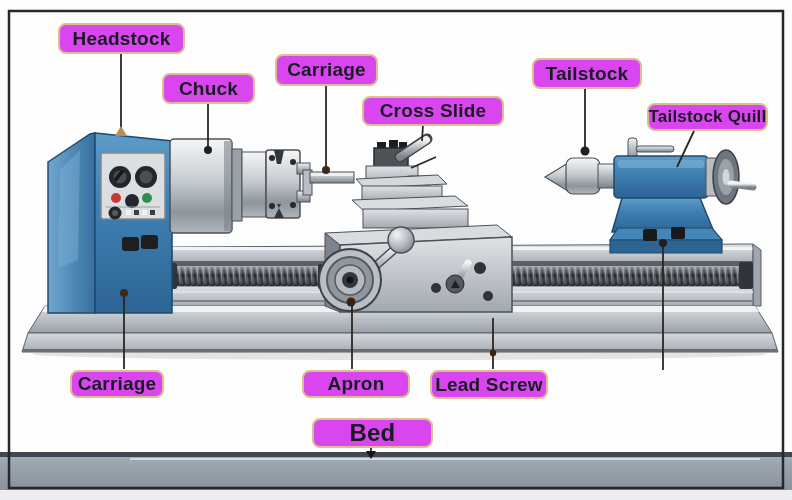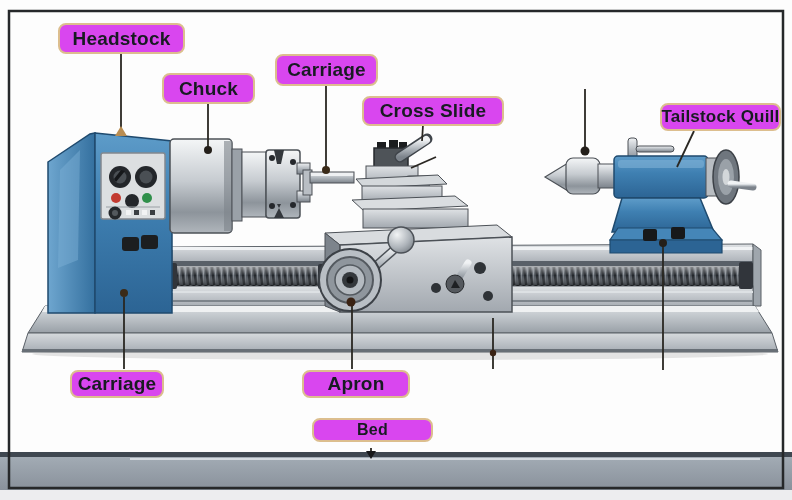--- a/index.html
+++ b/index.html
@@ -8,21 +8,21 @@
     background:#fdfdfd;font-family:"Liberation Sans",sans-serif;
   }
   .stage svg{position:absolute;left:0;top:0;}
   .lbl{
     position:absolute;box-sizing:border-box;
     display:flex;align-items:center;justify-content:center;
     background:#d946ef;border:2px solid #dcbe8e;border-radius:8px;
     color:#181b22;font-weight:700;font-size:19px;letter-spacing:.2px;
     white-space:nowrap;z-index:5;
   }
-  .lbl.sm{font-size:17px;margin-left:13px;}
+  .lbl.sm{font-size:17px;}
 </style>
 </head>
 <body>
 
 <div class="stage">
 
   <svg width="792" height="500" viewBox="0 0 792 500">
     <defs>
       <linearGradient id="gSilverV" x1="0" y1="0" x2="0" y2="1">
         <stop offset="0" stop-color="#f4f6f7"></stop>
@@ -258,18 +258,20 @@
       <polygon points="366,451 376,451 371,459" fill="#17181a" stroke="none"></polygon>
     </g>
 
     <rect x="9" y="11" width="774" height="477" fill="none" stroke="#26282a" stroke-width="2.5"></rect>
   </svg>
 
   <div class="lbl" style="left:58px;top:23px;width:127px;height:31px">Headstock</div>
   <div class="lbl" style="left:162px;top:73px;width:93px;height:31px">Chuck</div>
   <div class="lbl" style="left:275px;top:54px;width:103px;height:32px">Carriage</div>
   <div class="lbl" style="left:362px;top:96px;width:142px;height:30px">Cross Slide</div>
+  <div class="lbl" style="left:532px;top:58px;width:110px;height:31px">Tailstock</div>
   <div class="lbl sm" style="left:647px;top:103px;width:121px;height:28px">Tailstock Quill</div>
   <div class="lbl" style="left:70px;top:370px;width:94px;height:28px">Carriage</div>
   <div class="lbl" style="left:302px;top:370px;width:108px;height:28px">Apron</div>
-  <div class="lbl" style="left:312px;top:418px;width:121px;height:24px;font-size:16px">Bed</div>
+  <div class="lbl" style="left:430px;top:370px;width:118px;height:29px">Lead Screw</div>
+  <div class="lbl" style="left:312px;top:418px;width:121px;height:30px;font-size:24px">Bed</div>
 
 </div>
 
 </body></html>

